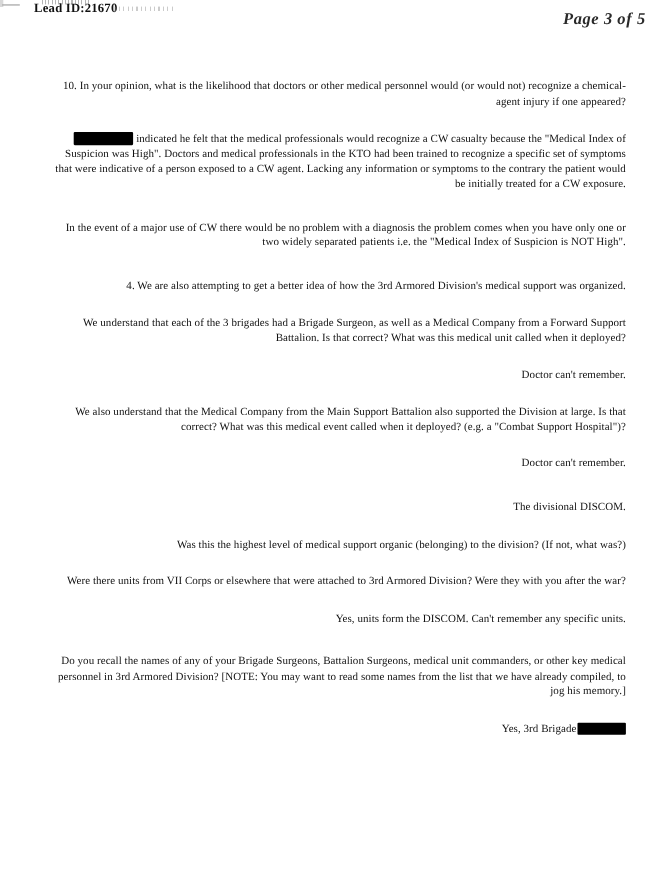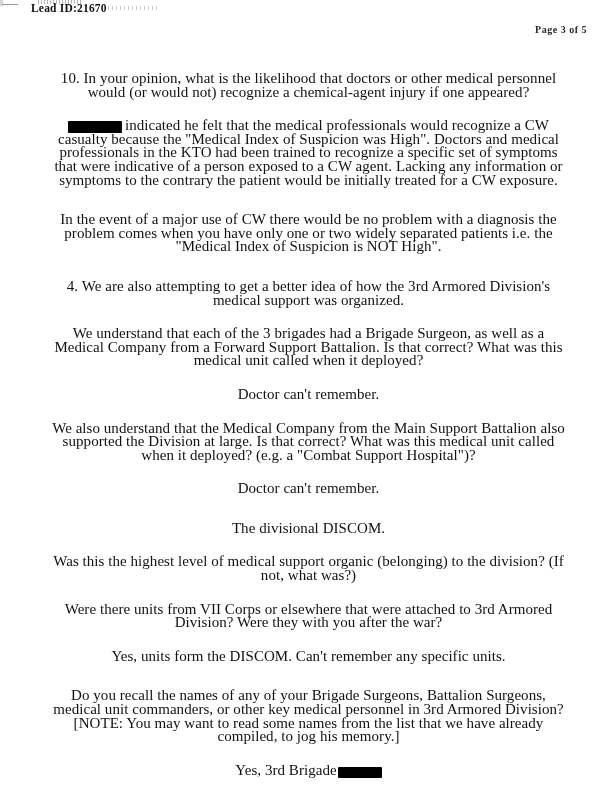--- a/index.html
+++ b/index.html
@@ -64,39 +64,40 @@
     width: 56px;
     height: 4px;
     background: repeating-linear-gradient(90deg,
       rgba(140,140,140,0.45) 0px, rgba(140,140,140,0.45) 1px,
       rgba(255,255,255,0) 1px, rgba(255,255,255,0) 4px);
   }
 
   .page-number {
     position: absolute;
     right: 24px;
-    top: 24px;
-    font-size: 10px;
+    top: 10px;
+    font-size: 15px;
     font-weight: bold;
     letter-spacing: 0.5px;
     white-space: nowrap;
     color: #2a2a2a;
+    font-style: italic;
   }
 
   .body-area {
     position: absolute;
     left: 48px;
     top: 72px;
     width: 521px;
   }
 
   .para {
-    font-size: 15px;
+    font-size: 10px;
     line-height: 13.6px;
-    text-align: center;
+    text-align: right;
     margin: 0 0 11px 0;
     color: #111111;
     letter-spacing: 0.05px;
   }
   .para.q {
     
   }
   .para.gap-lg {
     margin-bottom: 20px;
   }
@@ -137,21 +138,21 @@
 
 
     <p class="para gap-xl">In the event of a major use of CW there would be no problem with a diagnosis the problem comes when you have only one or two widely separated patients i.e. the "Medical Index of Suspicion is NOT High".</p>
 
     <p class="para gap-lg">4. We are also attempting to get a better idea of how the 3rd Armored Division's medical support was organized.</p>
 
     <p class="para gap-lg">We understand that each of the 3 brigades had a Brigade Surgeon, as well as a Medical Company from a Forward Support Battalion. Is that correct?  What was this medical unit called when it deployed?</p>
 
     <p class="para gap-lg">Doctor can't remember.</p>
 
-    <p class="para gap-lg">We also understand that the Medical Company from the Main Support Battalion also supported the Division at large.  Is that correct?  What was this medical unit called when it deployed? (e.g. a "Combat Support Hospital")?</p>
+    <p class="para gap-lg">We also understand that the Medical Company from the Main Support Battalion also supported the Division at large.  Is that correct?  What was this medical event called when it deployed? (e.g. a "Combat Support Hospital")?</p>
 
     <p class="para gap-xl">Doctor can't remember.</p>
 
     <p class="para gap-lg">The divisional DISCOM.</p>
 
     <p class="para gap-lg">Was this the highest level of medical support organic (belonging) to the division?  (If not, what was?)</p>
 
     <p class="para gap-lg">Were there units from VII Corps or elsewhere that were attached to 3rd Armored Division?  Were they with you after the war?</p>
 
     <p class="para gap-xl">Yes, units form the DISCOM. Can't remember any specific units.</p>

